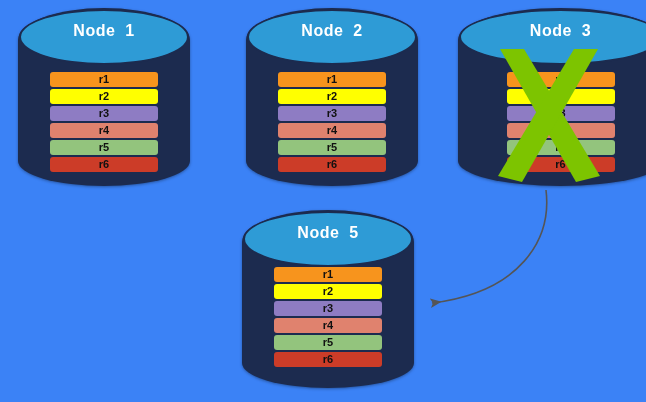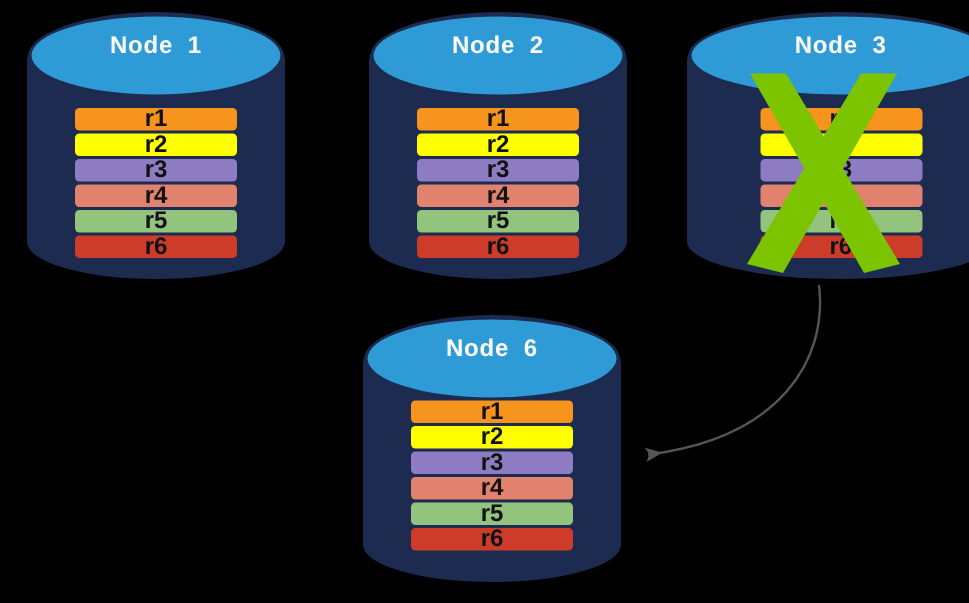--- a/index.html
+++ b/index.html
@@ -64,41 +64,41 @@
     gap: 2px;
     z-index: 2;
   }
   .row {
     width: 108px;
     height: 15px;
     border-radius: 3px;
     display: flex;
     align-items: center;
     justify-content: center;
-    font-size: 16px;
+    font-size: 11px;
     font-weight: bold;
     color: #111111;
     line-height: 1;
   }
 
   
   .overlay-svg {
     position: absolute;
     left: 0;
     top: 0;
     width: 646px;
     height: 402px;
     pointer-events: none;
     z-index: 5;
   }
 </style>
 </head>
 <body>
 
-<div id="canvas" style="background: #000000;">
+<div id="canvas" style="background: #3b82f6;">
 
   <div id="nodes-layer">
       <div class="node" style="left: 18px; top: 8px; width: 172px; height: 178px;">
         <div class="node-body" style="background: rgb(28, 43, 79);"></div>
         <div class="node-top" style="background: rgb(46, 155, 214);"></div>
         <div class="node-title">Node  1</div>
         <div class="rows" style="top: 64px;">
           <div class="row" style="background: rgb(247, 148, 29);">
             <span>r1</span>
           </div>
@@ -165,21 +165,21 @@
             <span>r5</span>
           </div>
           <div class="row" style="background: rgb(204, 60, 40);">
             <span>r6</span>
           </div>
         </div>
       </div>
       <div class="node" style="left: 242px; top: 210px; width: 172px; height: 178px;">
         <div class="node-body" style="background: rgb(28, 43, 79);"></div>
         <div class="node-top" style="background: rgb(46, 155, 214);"></div>
-        <div class="node-title">Node  6</div>
+        <div class="node-title">Node  5</div>
         <div class="rows" style="top: 57px;">
           <div class="row" style="background: rgb(247, 148, 29);">
             <span>r1</span>
           </div>
           <div class="row" style="background: rgb(255, 255, 0);">
             <span>r2</span>
           </div>
           <div class="row" style="background: rgb(142, 124, 195);">
             <span>r3</span>
           </div>

